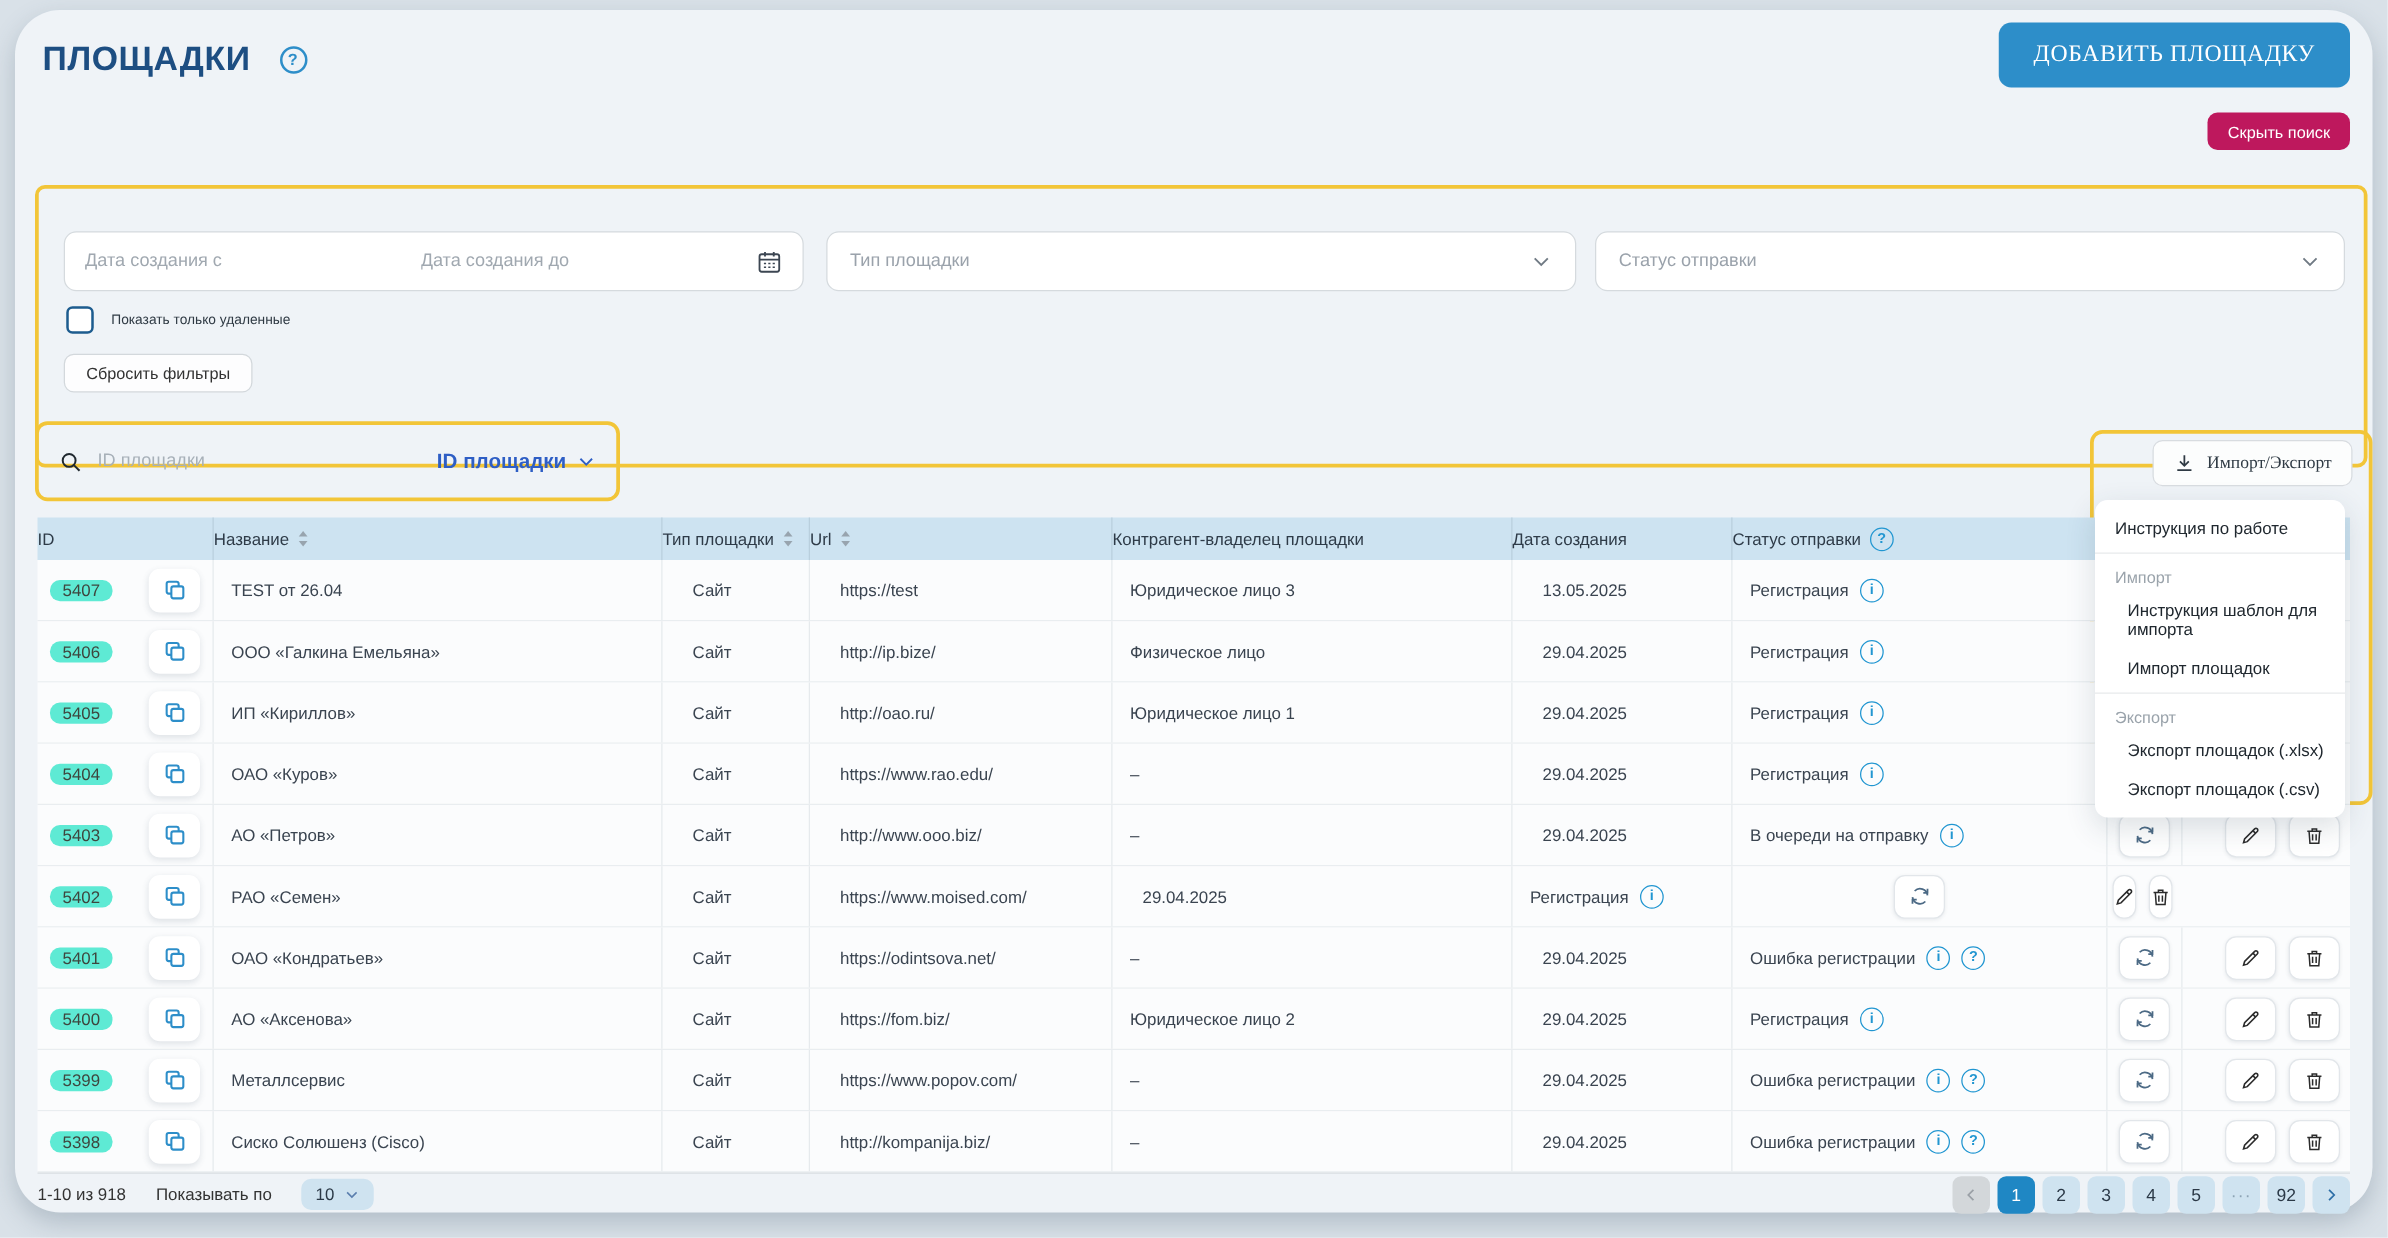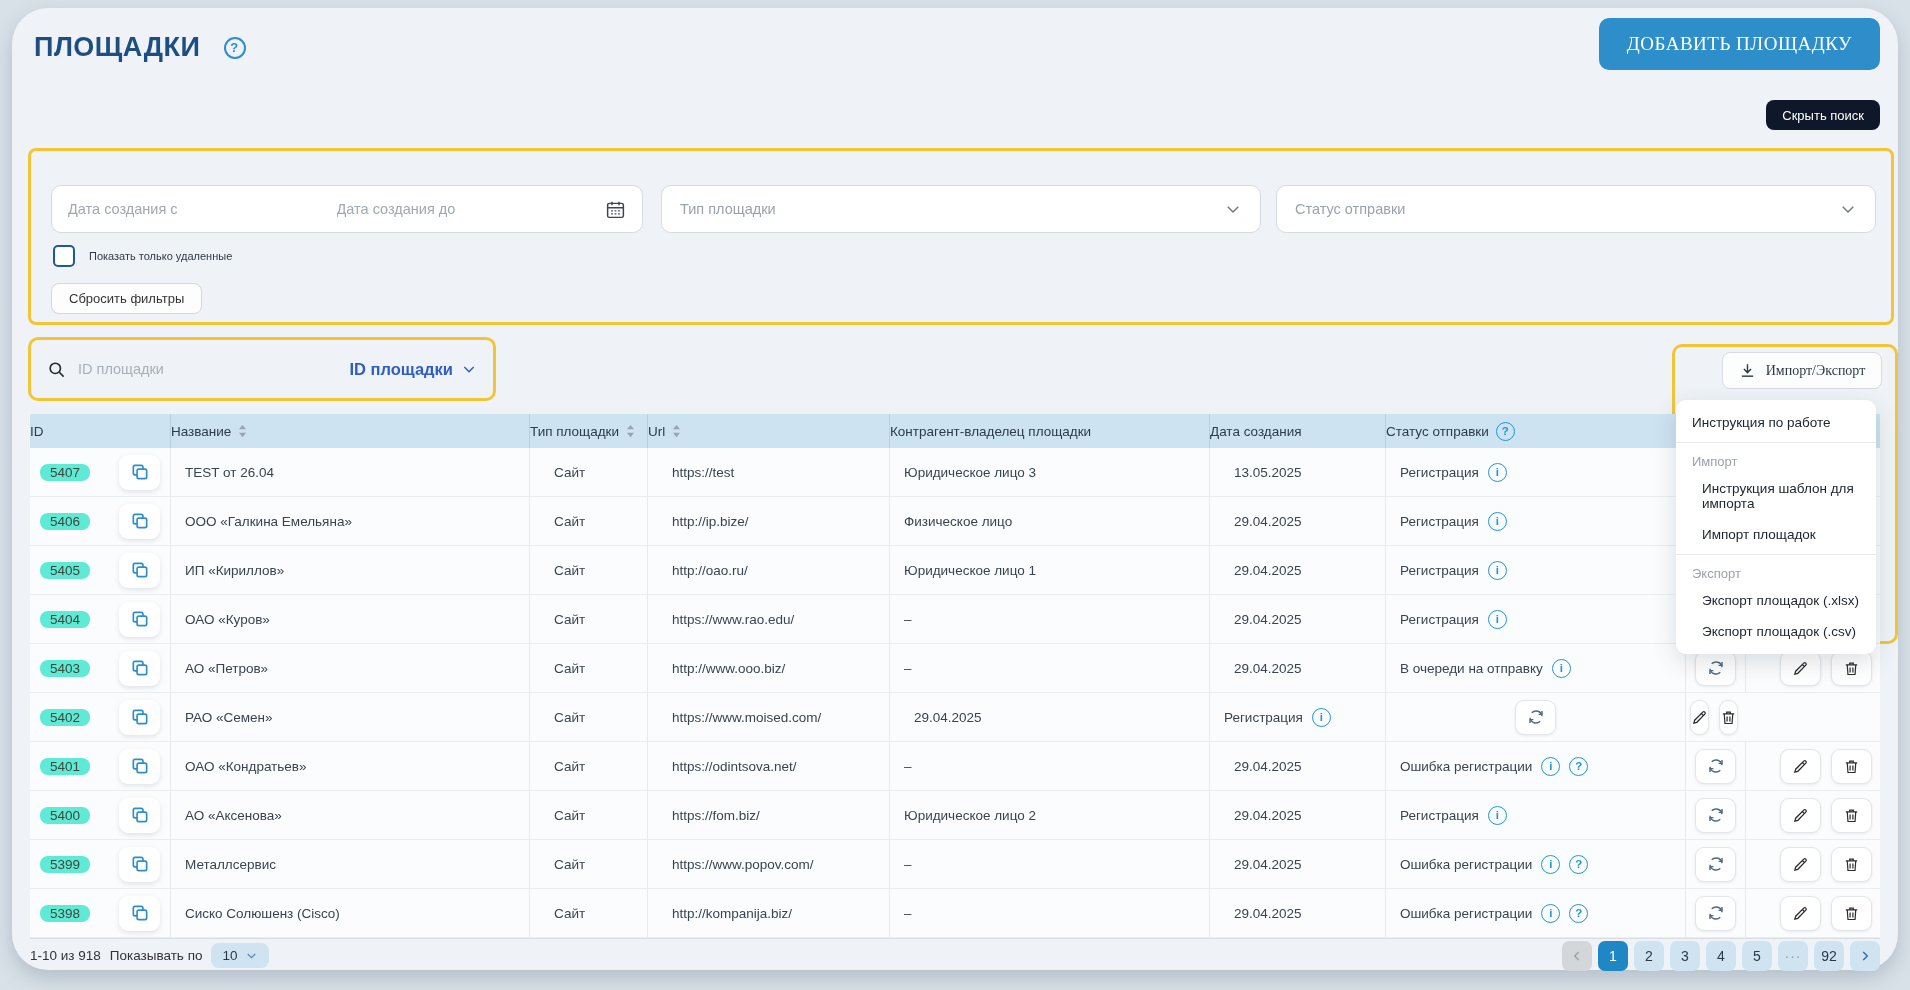--- a/index.html
+++ b/index.html
@@ -11,26 +11,26 @@
 
   
   .page-title { position:absolute; left:22px; top:24px; font-size:27px; font-weight:700;
                 color:#1d4e82; letter-spacing:.5px; display:flex; align-items:center; gap:23px; }
   .circle-q { display:inline-flex; align-items:center; justify-content:center;
               width:22px; height:22px; border:2px solid #2d8ec9; border-radius:50%;
               color:#2d8ec9; font-size:13px; font-weight:700; }
   .btn-primary { position:absolute; right:18px; top:10px; height:52px; padding:0 28px;
                  background:#2d8ec9; color:#fff; border:none; border-radius:10px;
                  font-family:Liberation Serif, serif; font-size:19px; letter-spacing:.5px; cursor:pointer; }
-  .btn-hide-search { position:absolute; right:18px; top:92px; height:30px; padding:0 16px;
-                     background:#0f172a; color:#fff; border:none; border-radius:8px;
+  .btn-hide-search { position:absolute; right:18px; top:82px; height:30px; padding:0 16px;
+                     background:#be185d; color:#fff; border:none; border-radius:8px;
                      font-family:inherit; font-size:13px; cursor:pointer; }
 
   
-  .filter-panel { position:absolute; left:16px; top:140px; right:4px; height:177px;
+  .filter-panel { position:absolute; left:16px; top:140px; right:4px; height:226px;
                   border:3px solid #f2c538; border-radius:8px; }
   .date-range { position:absolute; left:20px; top:34px; width:592px; height:48px;
                 background:#fff; border:1px solid #d5dade; border-radius:10px;
                 display:flex; align-items:center; padding:0 16px; gap:8px; }
   .date-range input { border:none; outline:none; background:transparent; flex:1;
                       font-family:inherit; font-size:14.5px; color:#3a4450; min-width:0; }
   .date-range input::placeholder { color:#a0a8b0; }
   .select-box { position:absolute; top:34px; height:48px; background:#fff;
                 border:1px solid #d5dade; border-radius:10px; display:flex;
                 align-items:center; justify-content:space-between; padding:0 18px; cursor:pointer; }
@@ -94,21 +94,21 @@
               border-radius:9px; box-shadow:0 1px 3px rgba(60,80,100,.10); cursor:pointer; }
   .copy-btn { border:none; box-shadow:0 2px 5px rgba(60,80,100,.14); }
   .circle-i { display:inline-flex; flex:none; align-items:center; justify-content:center;
               width:19px; height:19px; border:1.6px solid #2196d1; border-radius:50%;
               color:#2196d1; font-size:11.5px; font-weight:700; cursor:pointer; }
 
   
   .bottom-bar { position:absolute; left:18px; top:930px; width:1850px; height:32px;
                 border-top:1px solid #d9dee2; display:flex; align-items:center;
                 justify-content:space-between; padding-top:2px; }
-  .page-summary { display:flex; align-items:center; gap:9px; font-size:13.5px; color:#333; }
+  .page-summary { display:flex; align-items:center; gap:24px; font-size:13.5px; color:#333; }
   .per-page { display:flex; align-items:center; gap:7px; background:#cfe3f0;
               border-radius:8px; padding:5px 11px; font-size:13.5px; color:#2b3947; cursor:pointer; }
   .pagination { display:flex; align-items:center; gap:6px; }
   .page-btn { min-width:30px; height:30px; padding:0 6px; border:none; border-radius:7px;
               background:#cfe3f0; color:#2b3947; font-family:inherit; font-size:14px;
               display:inline-flex; align-items:center; justify-content:center; cursor:pointer; }
   .page-btn.active { background:#1f87c4; color:#fff; }
   .page-btn.prev { background:#d3d7da; }
   .page-btn.ellipsis { color:#8da3b4; letter-spacing:1px; }
 </style>

